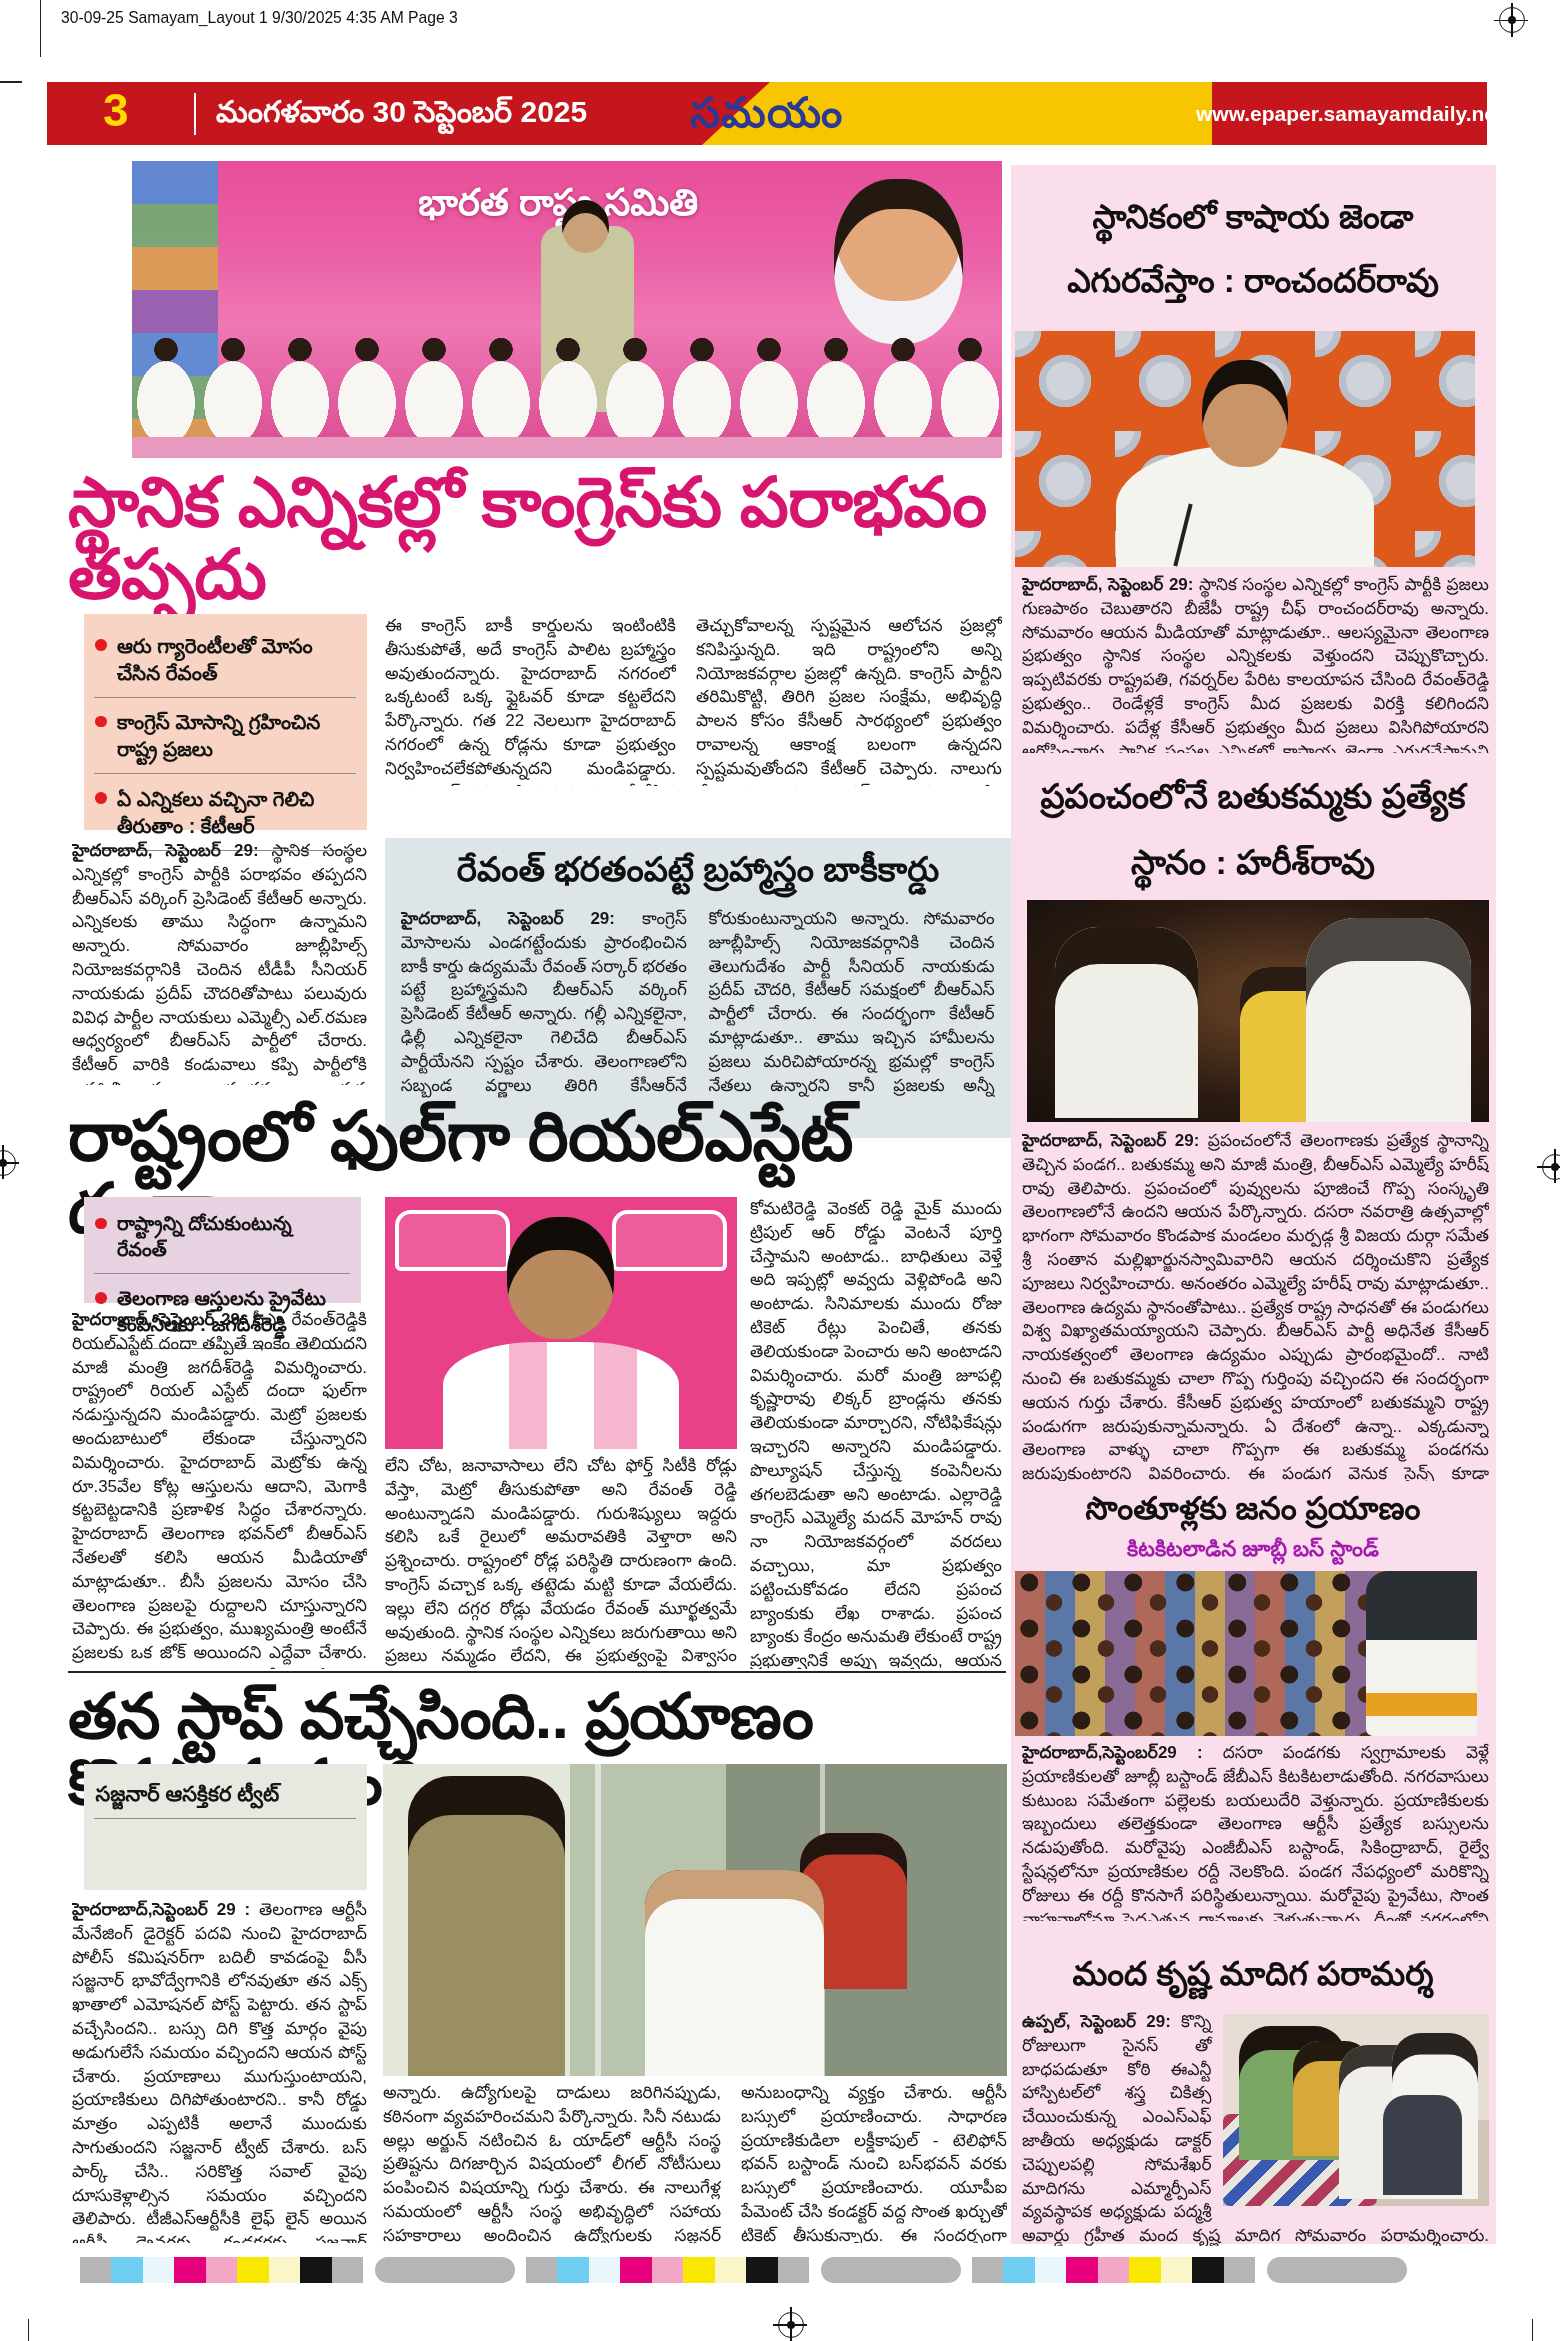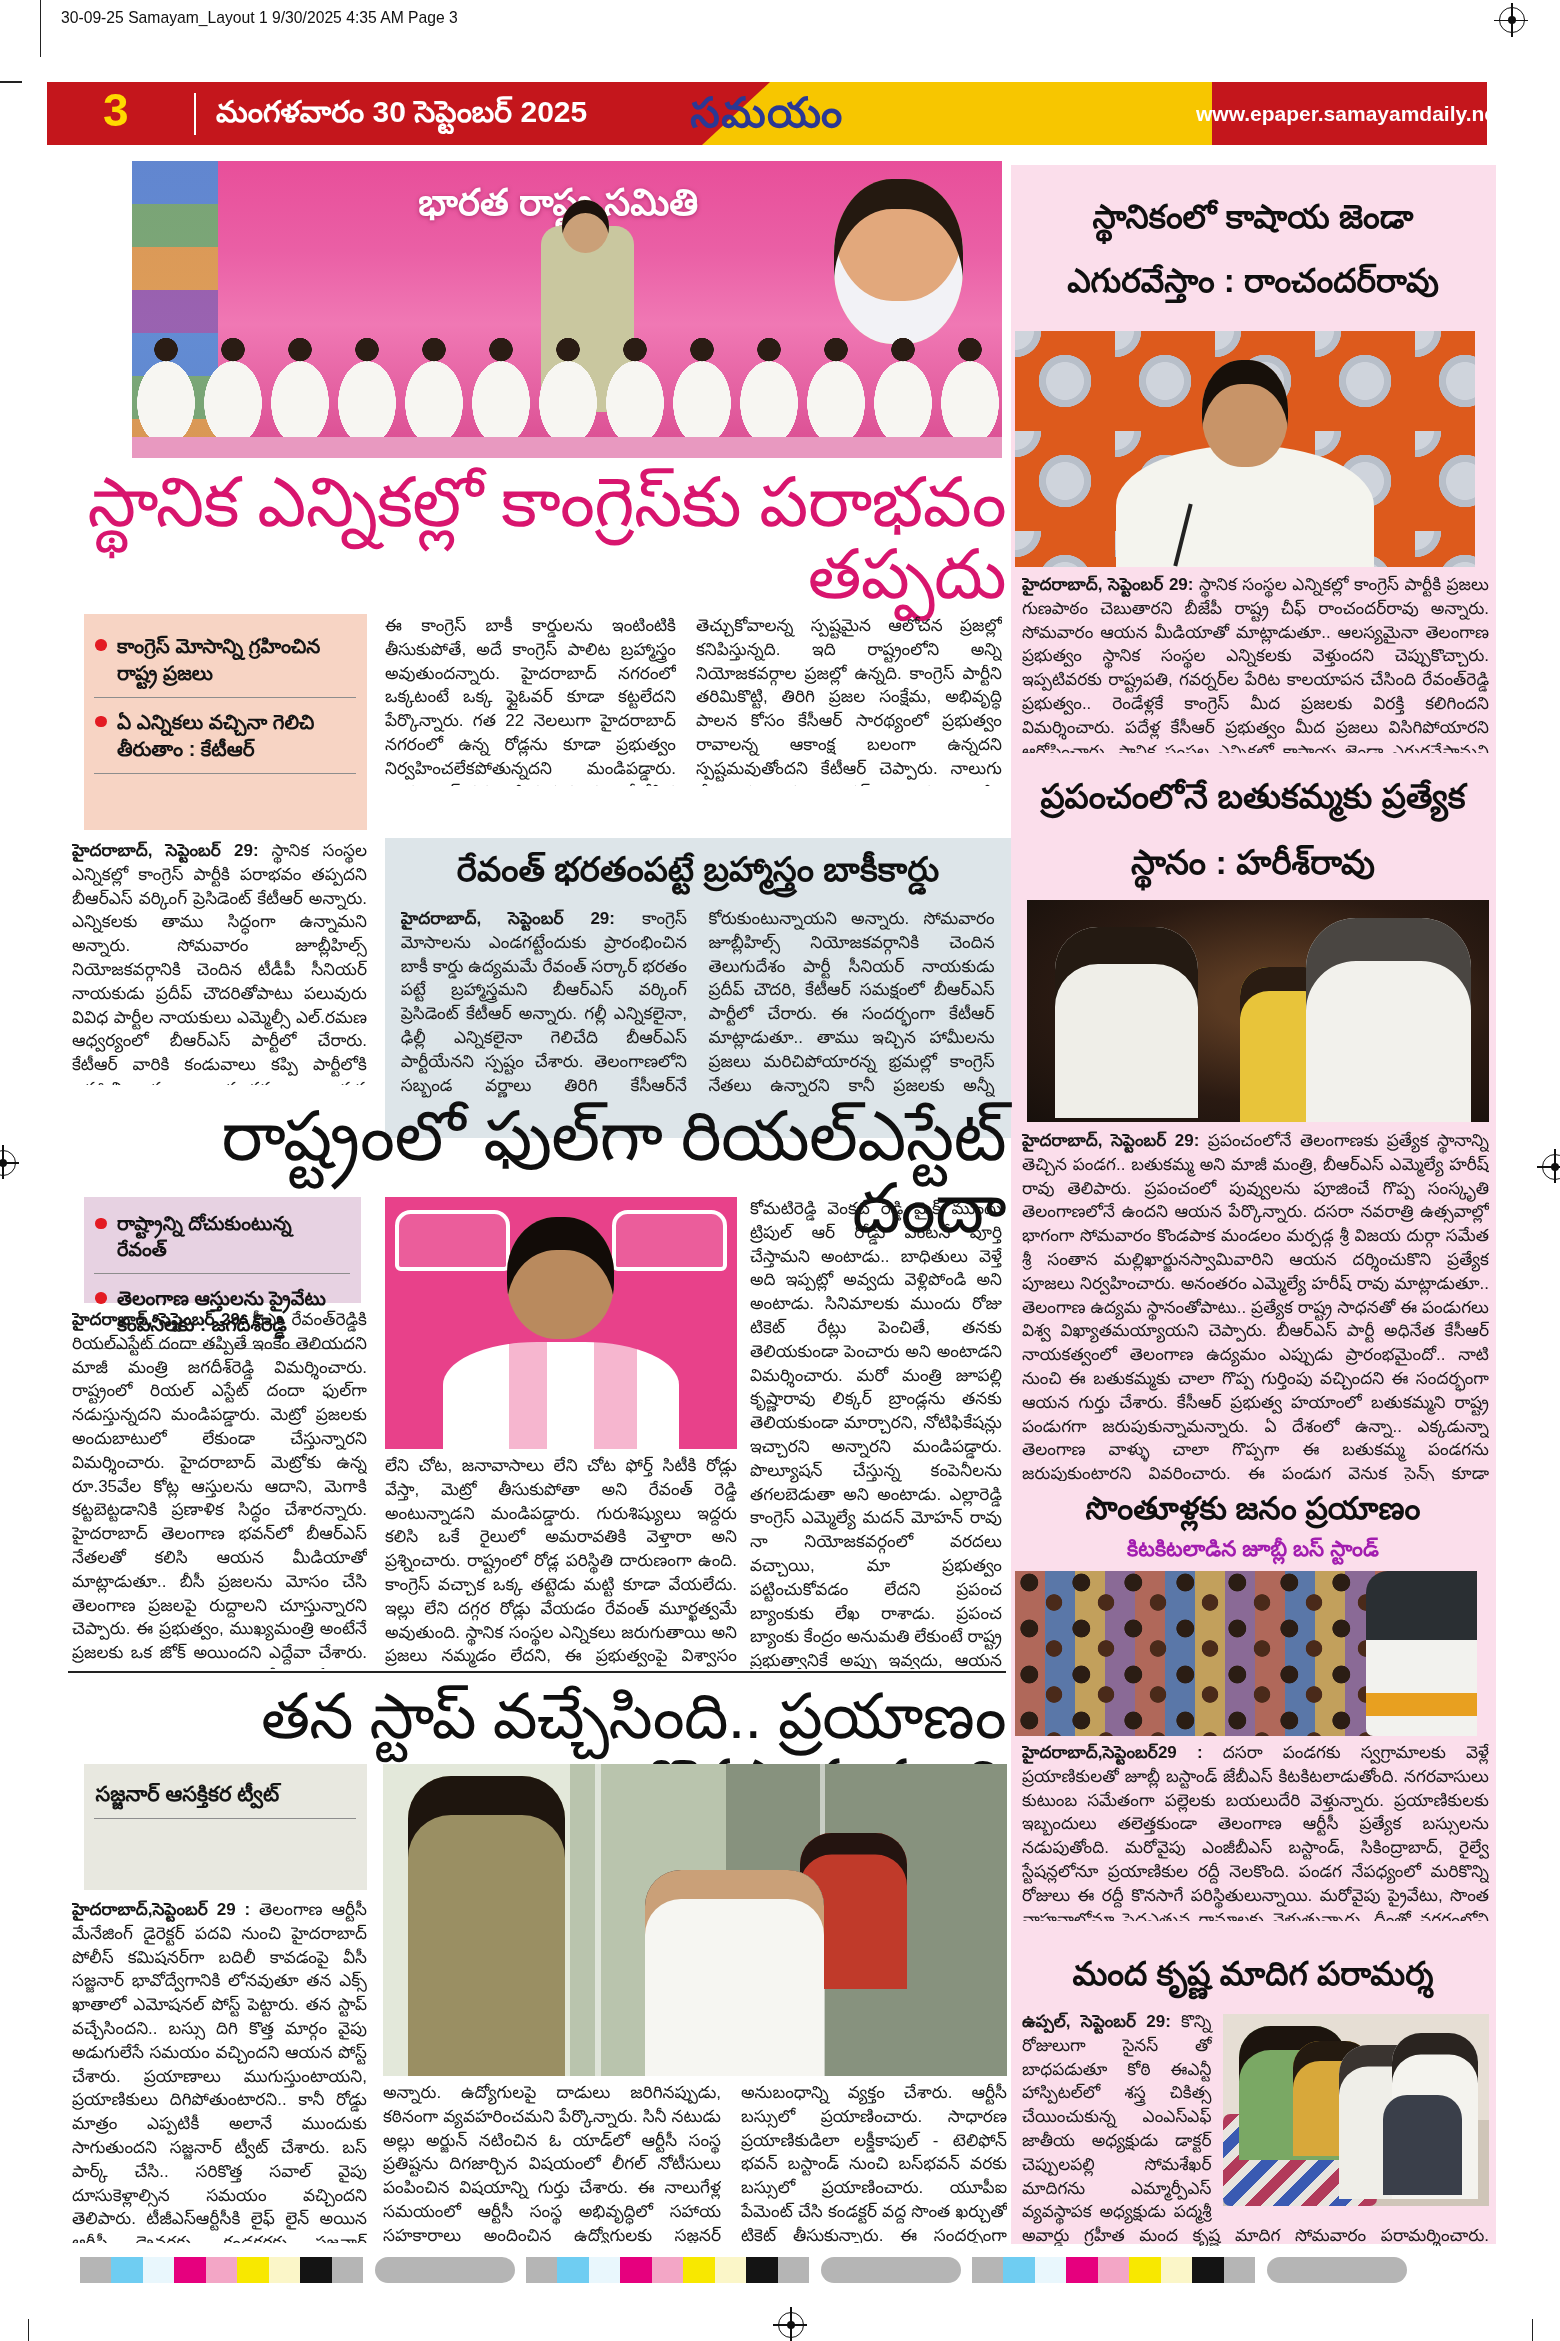--- a/index.html
+++ b/index.html
@@ -24,21 +24,21 @@
     clip-path:polygon(0 0,100% 0,calc(100% - 68px) 100%,0 100%);}
   .band .redright{position:absolute;left:1165px;top:0;width:275px;height:63px;background:#c4161c;
     display:flex;align-items:center;justify-content:center;}
   .pagenum{position:absolute;left:56px;top:1.4px;font-size:46px;font-weight:800;color:#ffd900;}
   .band .vrule{position:absolute;left:147px;top:10.7px;width:2.1px;height:42px;background:#ffffff;}
   .band .date{position:absolute;left:169px;top:13px;font-size:30px;font-weight:700;color:#ffffff;white-space:nowrap;text-align:right;}
   .masthead{position:absolute;left:50%;top:7.2px;transform:translateX(-50%);
     font-size:42px;font-weight:800;color:#2b3894;letter-spacing:1.4px;}
   .site{font-size:21px;font-weight:700;color:#ffffff;}
   
-  .bigHead{font-weight:400;text-align:right;line-height:1.05;letter-spacing:-0.7px;}
+  .bigHead{font-weight:700;text-align:left;line-height:1.05;letter-spacing:-0.7px;}
   .magenta{color:#d8156e;}
   .black{color:#101010;}
   .secHead{font-weight:800;color:#101010;text-align:center;}
   .subRed{font-weight:700;color:#a21caf;text-align:center;}
   .bodytxt{font-size:17px;line-height:1.40;text-align:justify;overflow:hidden;color:#181818;}
   .bodytxt b{font-weight:700;}
   .pinkcol{background:#fbdeeb;}
   .bbox{box-sizing:border-box;padding:7.2px 11.5px 5.7px 10px;}
   .peach{background:#f7d4c4;}
   .mauve{background:#e7d2e2;}
@@ -207,20 +207,24 @@
     <span class="f vest"></span>
   </span>
   <b>ఉప్పల్, సెప్టెంబర్ 29:</b> <span>కొన్ని రోజులుగా సైనస్ తో బాధపడుతూ కోఠి ఈఎన్టీ హాస్పిటల్‌లో శస్త్ర చికిత్స చేయించుకున్న ఎంఎస్ఎఫ్ జాతీయ అధ్యక్షుడు డాక్టర్ చెప్పులపల్లి సోమశేఖర్ మాదిగను ఎమ్మార్పీఎస్ వ్యవస్థాపక అధ్యక్షుడు పద్మశ్రీ అవార్డు గ్రహీత మంద కృష్ణ మాదిగ సోమవారం పరామర్శించారు. వారితోపాటు జాతీయ నాయకులు, ఎమ్మెల్సీలు, జాతీయ మాదిగ, మేడ్చల్ జిల్లా అధికార ప్రతినిధి కొరపాక అంజి మాదిగ తదితరులు ఉన్నారు.</span>
 </div>
 
 <div class="abs bigHead magenta" style="left:68px;top:467px;width:938px;font-size:69px;">స్థానిక ఎన్నికల్లో కాంగ్రెస్‌కు పరాభవం తప్పదు</div>
 
 <div class="abs bbox peach" style="left:84px;top:614px;width:283px;height:216px;">
   <div class="bitem">
       <span class="dot"></span>
+      <span>ఆరు గ్యారెంటీలతో మోసం చేసిన రేవంత్</span>
+    </div>
+  <div class="bitem">
+      <span class="dot"></span>
       <span>కాంగ్రెస్ మోసాన్ని గ్రహించిన రాష్ట్ర ప్రజలు</span>
     </div>
   <div class="bitem">
       <span class="dot"></span>
       <span>ఏ ఎన్నికలు వచ్చినా గెలిచి తీరుతాం : కేటీఆర్</span>
     </div>
 </div>
 
 <p class="abs bodytxt" style="left:72px;top:839px;width:295px;height:246px;margin:0;"><b>హైదరాబాద్, సెప్టెంబర్ 29:</b> <span>స్థానిక సంస్థల ఎన్నికల్లో కాంగ్రెస్ పార్టీకి పరాభవం తప్పదని బీఆర్ఎస్ వర్కింగ్ ప్రెసిడెంట్ కేటీఆర్ అన్నారు. ఎన్నికలకు తాము సిద్ధంగా ఉన్నామని అన్నారు. సోమవారం జూబ్లీహిల్స్ నియోజకవర్గానికి చెందిన టీడీపీ సీనియర్ నాయకుడు ప్రదీప్ చౌదరితోపాటు పలువురు వివిధ పార్టీల నాయకులు ఎమ్మెల్సీ ఎల్.రమణ ఆధ్వర్యంలో బీఆర్ఎస్ పార్టీలో చేరారు. కేటీఆర్ వారికి కండువాలు కప్పి పార్టీలోకి ఆహ్వానించారు. అనంతరం ఆయన మాట్లాడుతూ.. రాష్ట్రంలో ఉన్న వాతావరణం చూస్తే.. గల్లీ ఎన్నికైనా, ఢిల్లీ ఎన్నికైనా బీఆర్ఎస్‌కు అనుకూలమే అన్న పరిస్థితి కనిపిస్తుందని ధీమా వ్యక్తంచేశారు. ప్రజలకు తామిచ్చిన ఎన్నికల హామీలను మర్చిపోయారని కాంగ్రెస్ పార్టీ ఆడుకుంటుందని మండిపడ్డారు. ఆరు గ్యారెంటీల పేరుతో కాంగ్రెస్ చేసిన గారడీని ప్రజలు ఇంకా మర్చిపోలేదని స్పష్టంచేశారు. సమాజంలోని రైతులు, మహిళలు, ఆటో డ్రైవర్లు, ప్రభుత్వ ఉద్యోగులు, యువత, విద్యార్థులు, వివిధ సామాజిక వర్గాల వారు అందరికీ హామీలు ఇచ్చి, కాంగ్రెస్ ఘోరంగా మోసం చేసిందని కేటీఆర్ ఆరోపించారు. కాంగ్రెస్ పార్టీ ఎన్నికలకు ముందు గ్యారెంటీ కార్డులతో చేసిన గారడీలను గుర్తుచేసేందుకు మేం బాకీ కార్డులను తీసుకువచ్చామని పేర్కొన్నారు.</span></p>
 <p class="abs bodytxt" style="left:385px;top:614px;width:291px;height:172px;margin:0;"><span>ఈ కాంగ్రెస్ బాకీ కార్డులను ఇంటింటికి తీసుకుపోతే, అదే కాంగ్రెస్ పాలిట బ్రహ్మాస్త్రం అవుతుందన్నారు. హైదరాబాద్ నగరంలో ఒక్కటంటే ఒక్క ఫ్లైఓవర్ కూడా కట్టలేదని పేర్కొన్నారు. గత 22 నెలలుగా హైదరాబాద్ నగరంలో ఉన్న రోడ్లను కూడా ప్రభుత్వం నిర్వహించలేకపోతున్నదని మండిపడ్డారు. హైదరాబాద్ నగరానికి మన హయాంలో చేసిన అభివృద్ధిని చూసి, మరోసారి జూబ్లీహిల్స్ ప్రజలు గెలిపిస్తారన్న నమ్మకం ఉందని, బీఆర్ఎస్ సునామీ ఖాయమని, చెప్పిన అభయహస్తం నిలబెట్టుకుంటామని తెలిపారు. ఆ మేరకు రాబోయే ఎన్నికల్లో..</span></p>

